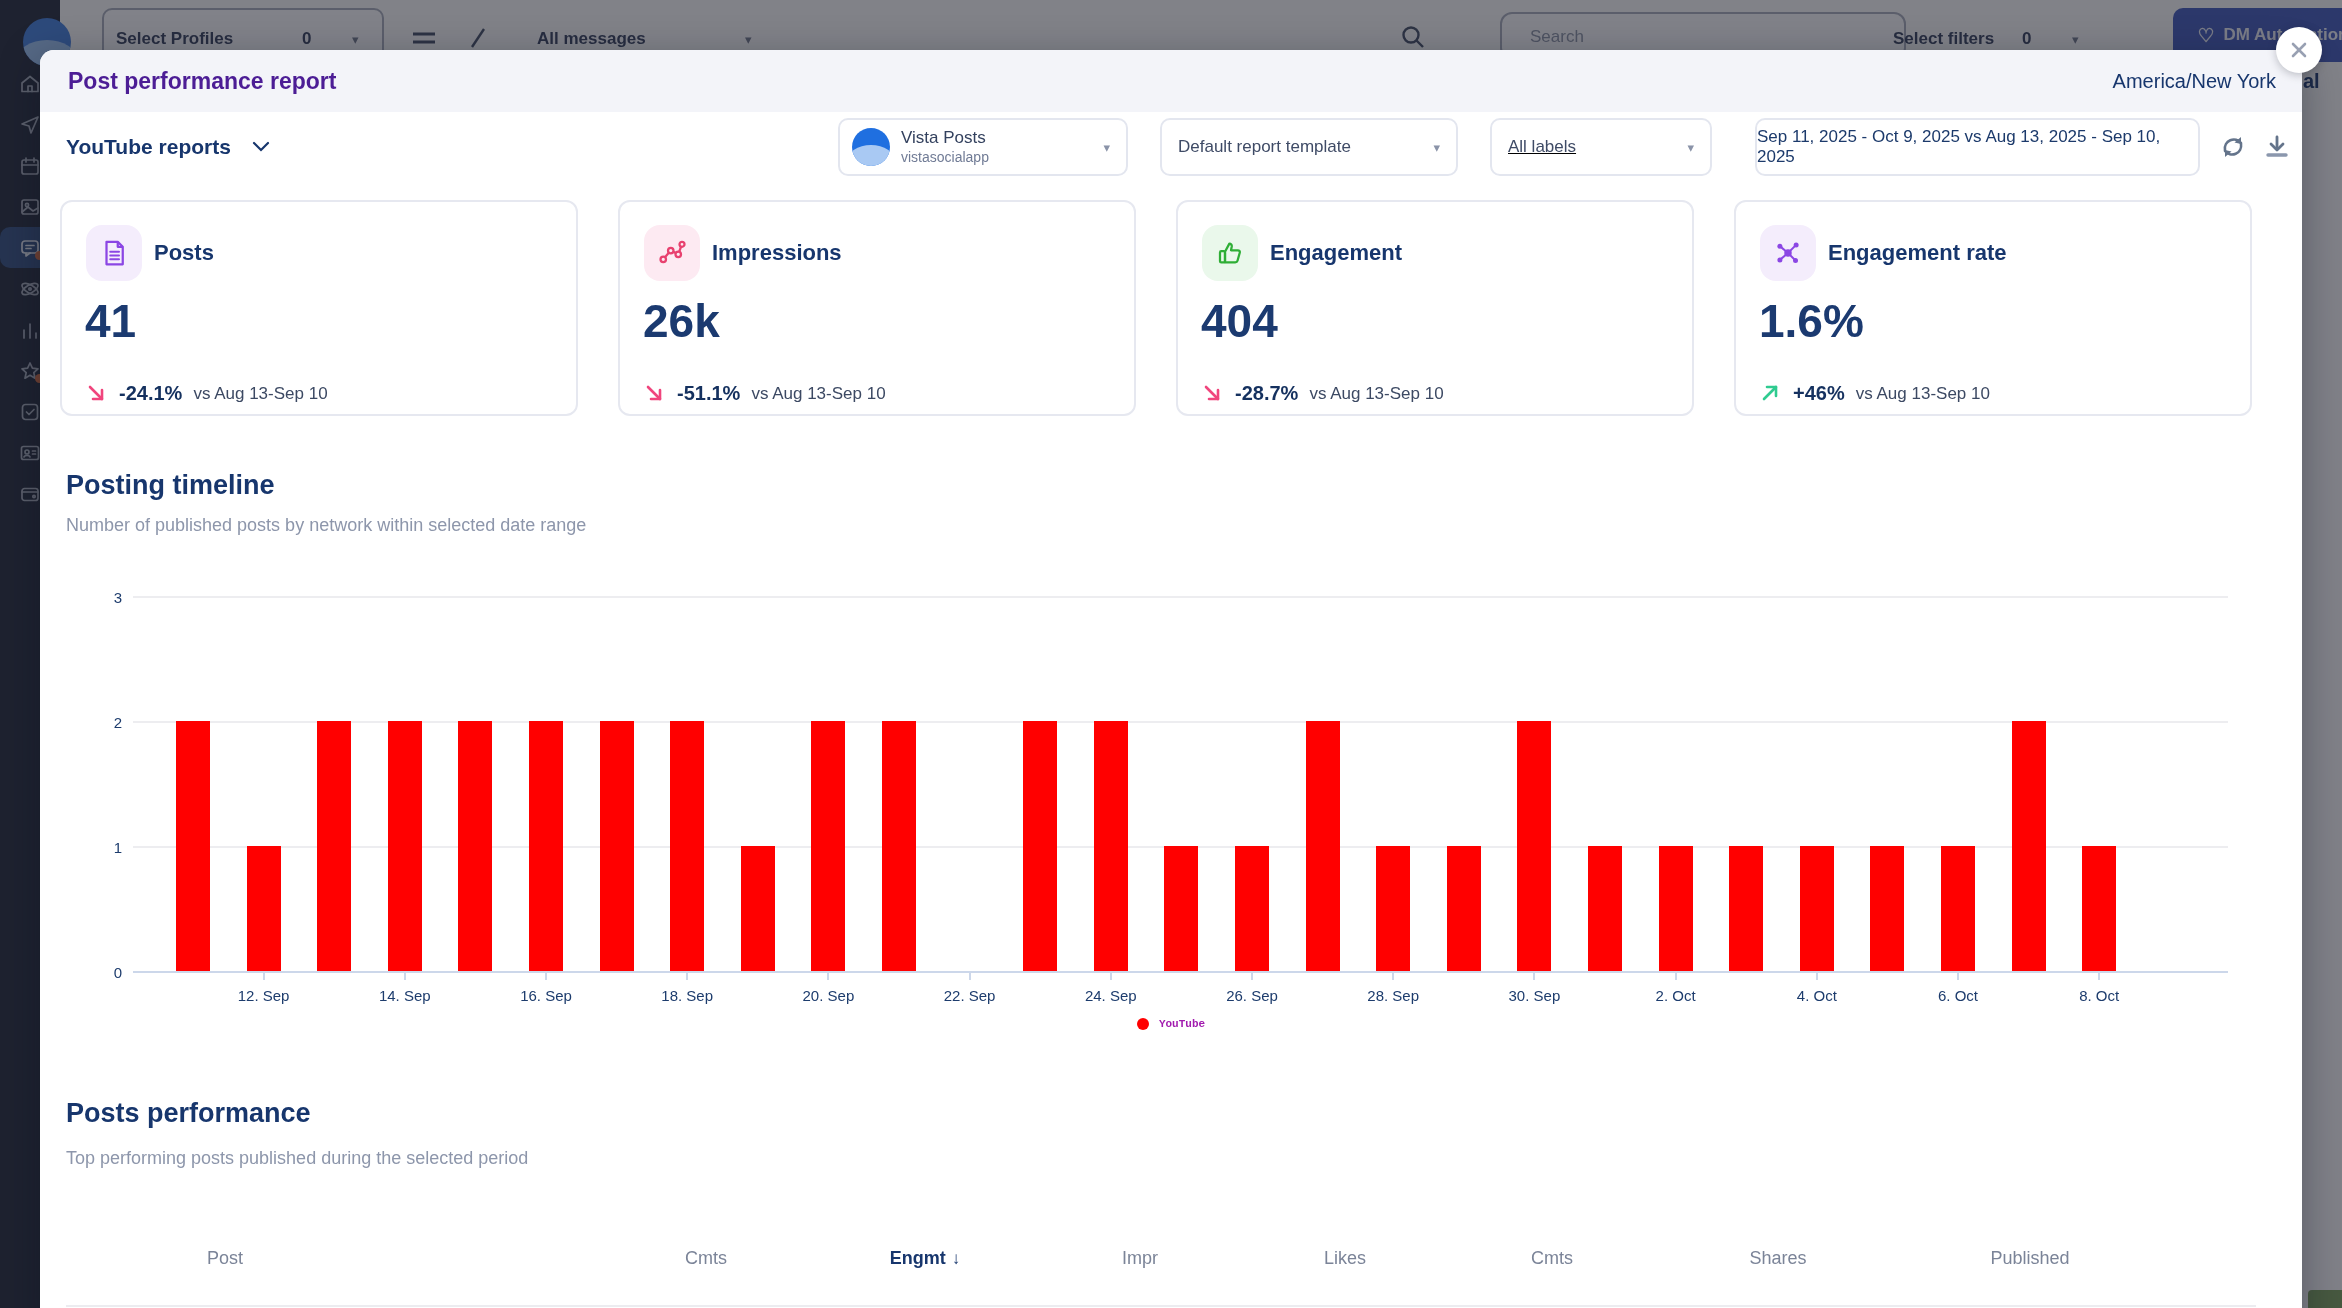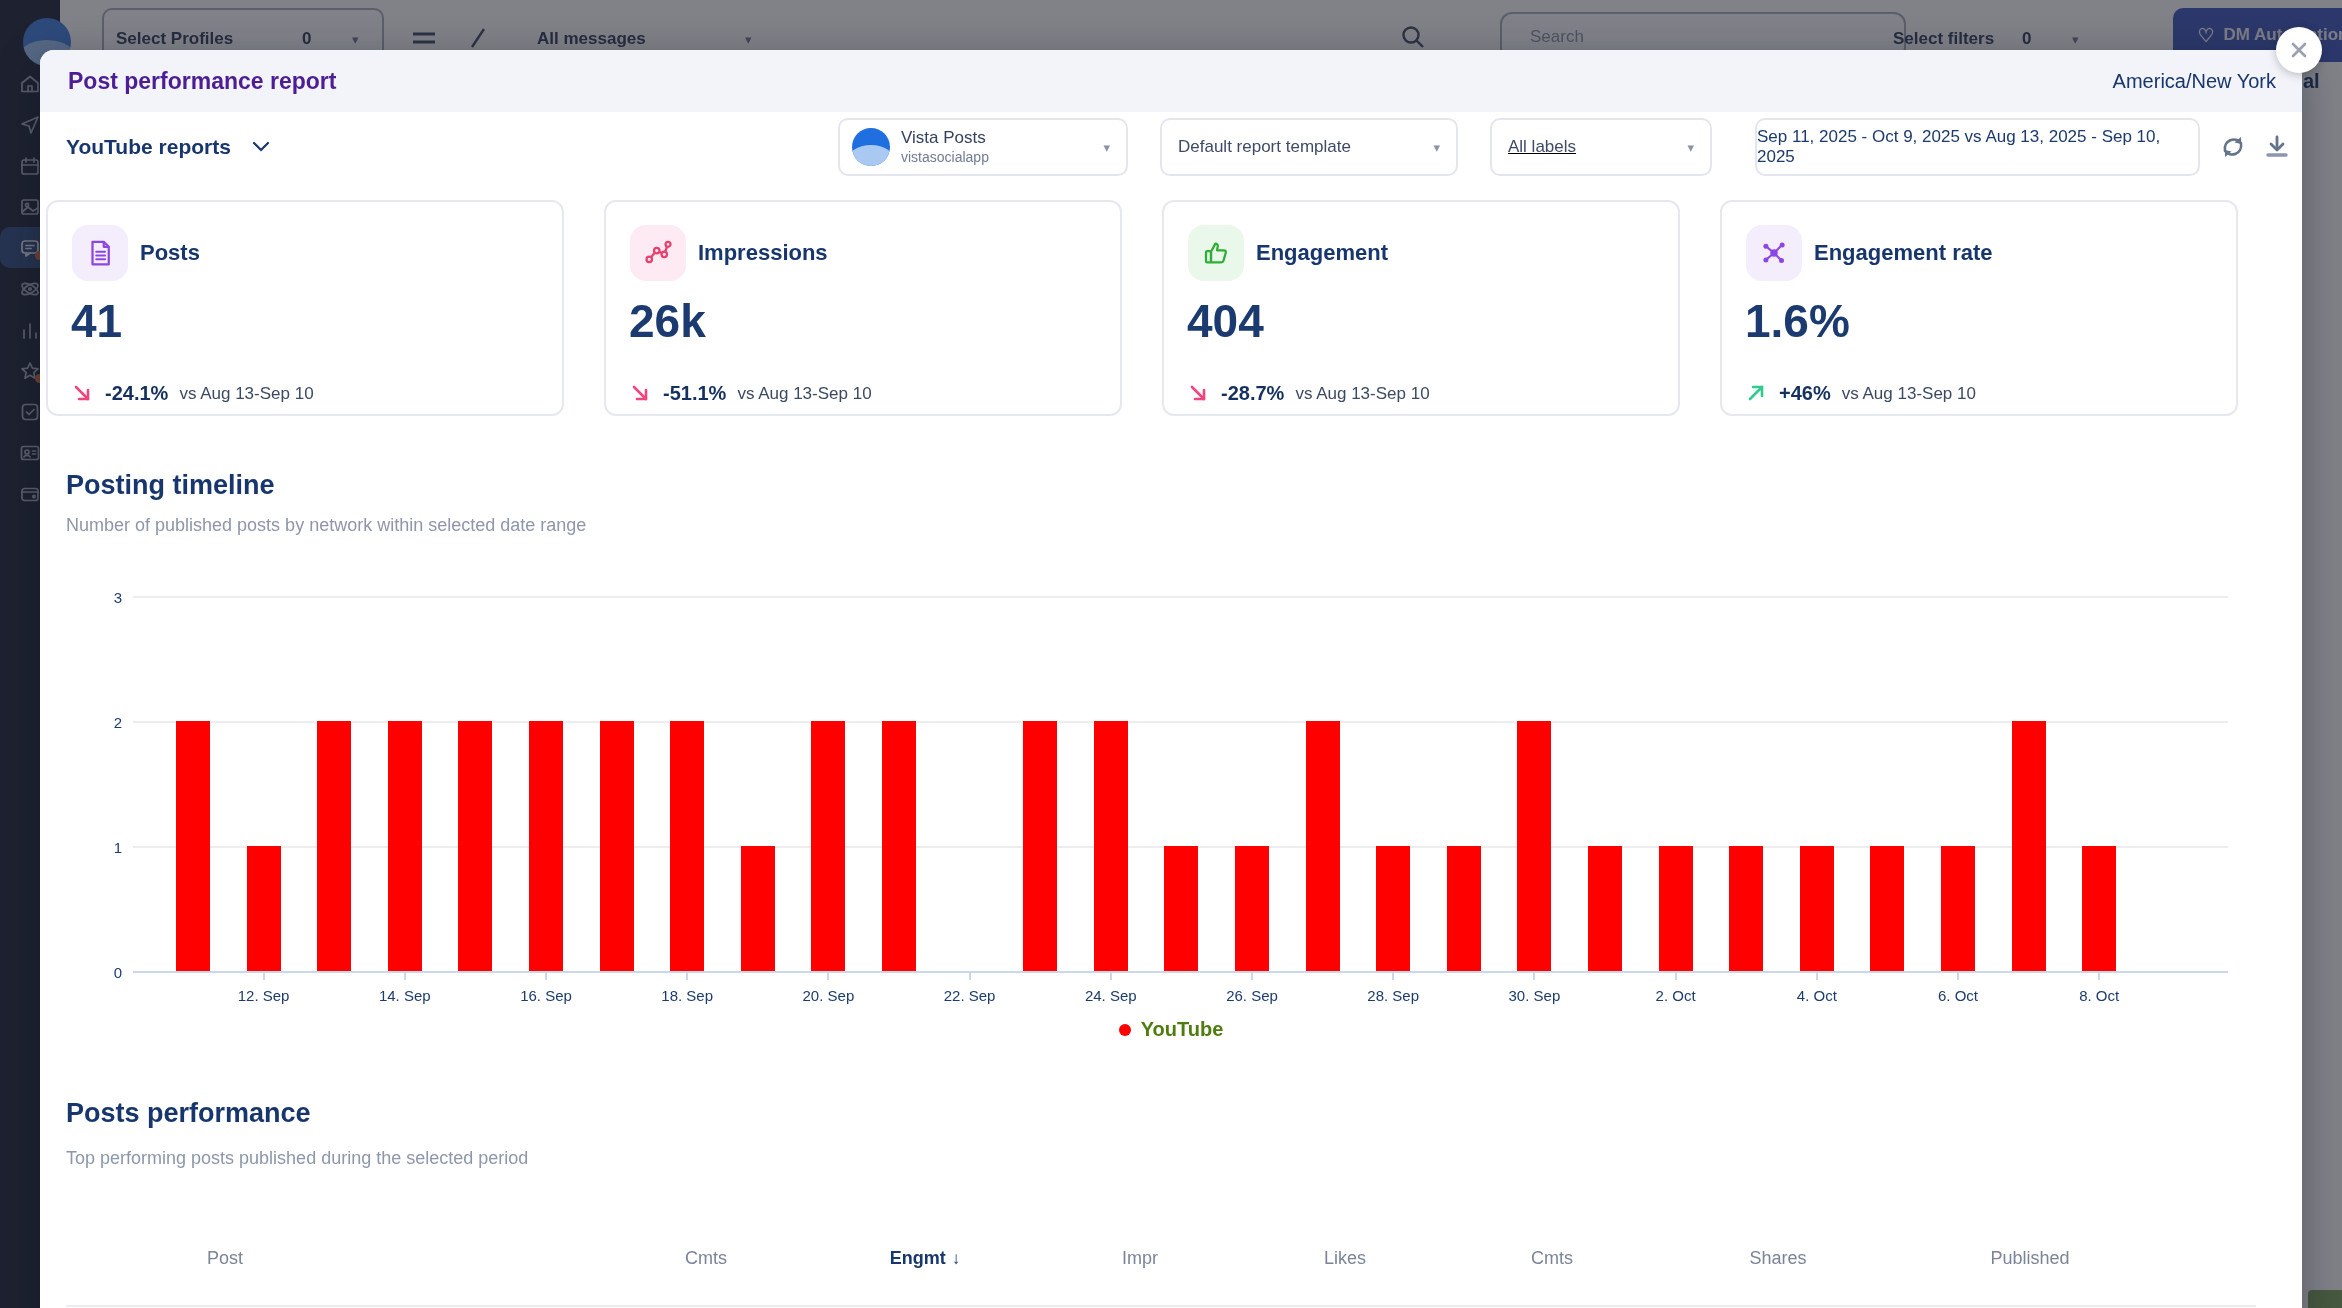--- a/index.html
+++ b/index.html
@@ -60,21 +60,21 @@
   .profile-handle { font-size:14px; color:#707b95; }
   .template-box { left:1120px; width:298px; }
   .labels-box { left:1450px; width:222px;text-decoration:underline; }
   .ctl-label { margin-left:16px; font-size:17px; color:#3f4b66; }
   .date-box { left:1715px; width:445px; justify-content:center; }
   .date-text { font-size:17px; font-weight:500; color:#1c3a6b; }
   .icon-btn { position:absolute; top:82px; width:30px; height:30px; cursor:pointer; }
   .refresh-btn { left:2178px; } .download-btn { left:2222px; }
 
   
-  .cards { position:absolute; left:6px; top:150px; width:2222px; display:flex; gap:40px; }
+  .cards { position:absolute; left:20px; top:150px; width:2222px; display:flex; gap:40px; }
   .card { width:518px; height:216px; border:2px solid #e6e8f0; border-radius:12px; background:#fff; position:relative; }
   .card-icon { position:absolute; left:24px; top:23px; width:56px; height:56px; border-radius:16px;
                display:flex; align-items:center; justify-content:center; }
   .card-label { position:absolute; left:92px; top:23px; height:56px; display:flex; align-items:center;
                 font-size:22px; font-weight:600; color:#17366d; }
   .card-value { position:absolute; left:23px; top:92px; font-size:46px; font-weight:600; color:#1b3a70; }
   .card-change { position:absolute; left:24px; top:180px; display:flex; align-items:center; gap:11px; }
   .chg-pct { font-size:20px; font-weight:700; color:#15315f; }
   .chg-vs { font-size:17px; color:#3c4963; }
 
@@ -84,21 +84,21 @@
   #timeline-title { top:420px; } #timeline-sub { top:465px; }
   #chart-plot { position:absolute; left:0; top:520px; width:2262px; height:450px; }
   .gridline { position:absolute; left:93px; width:2095px; height:2px; background:#ededf0; }
   .axisline { position:absolute; left:93px; width:2095px; height:2px; background:#ccd7ea; }
   .ylab { position:absolute; left:48px; width:34px; text-align:right; font-size:15px; color:#1d3c6d; transform:translateY(-50%); }
   .bar { position:absolute; width:34px; background:#ff0000; }
   .xtick { position:absolute; width:2px; height:7px; background:#ccd7ea; }
   .xlab { position:absolute; font-size:15px; color:#1d3c6d; transform:translateX(-50%); white-space:nowrap; }
   .legend { position:absolute; left:0; top:968px; width:2262px; display:flex; align-items:center; justify-content:center; gap:10px; }
   .legend-dot { width:12px; height:12px; border-radius:50%; background:#ff0000; }
-  .legend-label { font-size:20px; font-weight:700; color:#4d7c0f; }
+  .legend-label { font-size:11px; font-weight:700; color:#a21caf;font-family:Liberation Mono, monospace; }
 
   
   #posts-title { top:1048px; } #posts-sub { top:1098px; }
   .thead { position:absolute; left:0; top:1198px; width:2262px; height:36px; }
   .th { position:absolute; transform:translateX(-50%); font-size:18px; font-weight:500; color:#7b8498; white-space:nowrap; }
   .th.sorted { font-weight:600; color:#17366d; }
   .sort-arrow { font-size:17px; margin-left:6px; color:#17366d; }
   .tdivider { position:absolute; left:26px; top:1255px; width:2190px; height:2px; background:#ececf0; }
 </style>
 </head>

